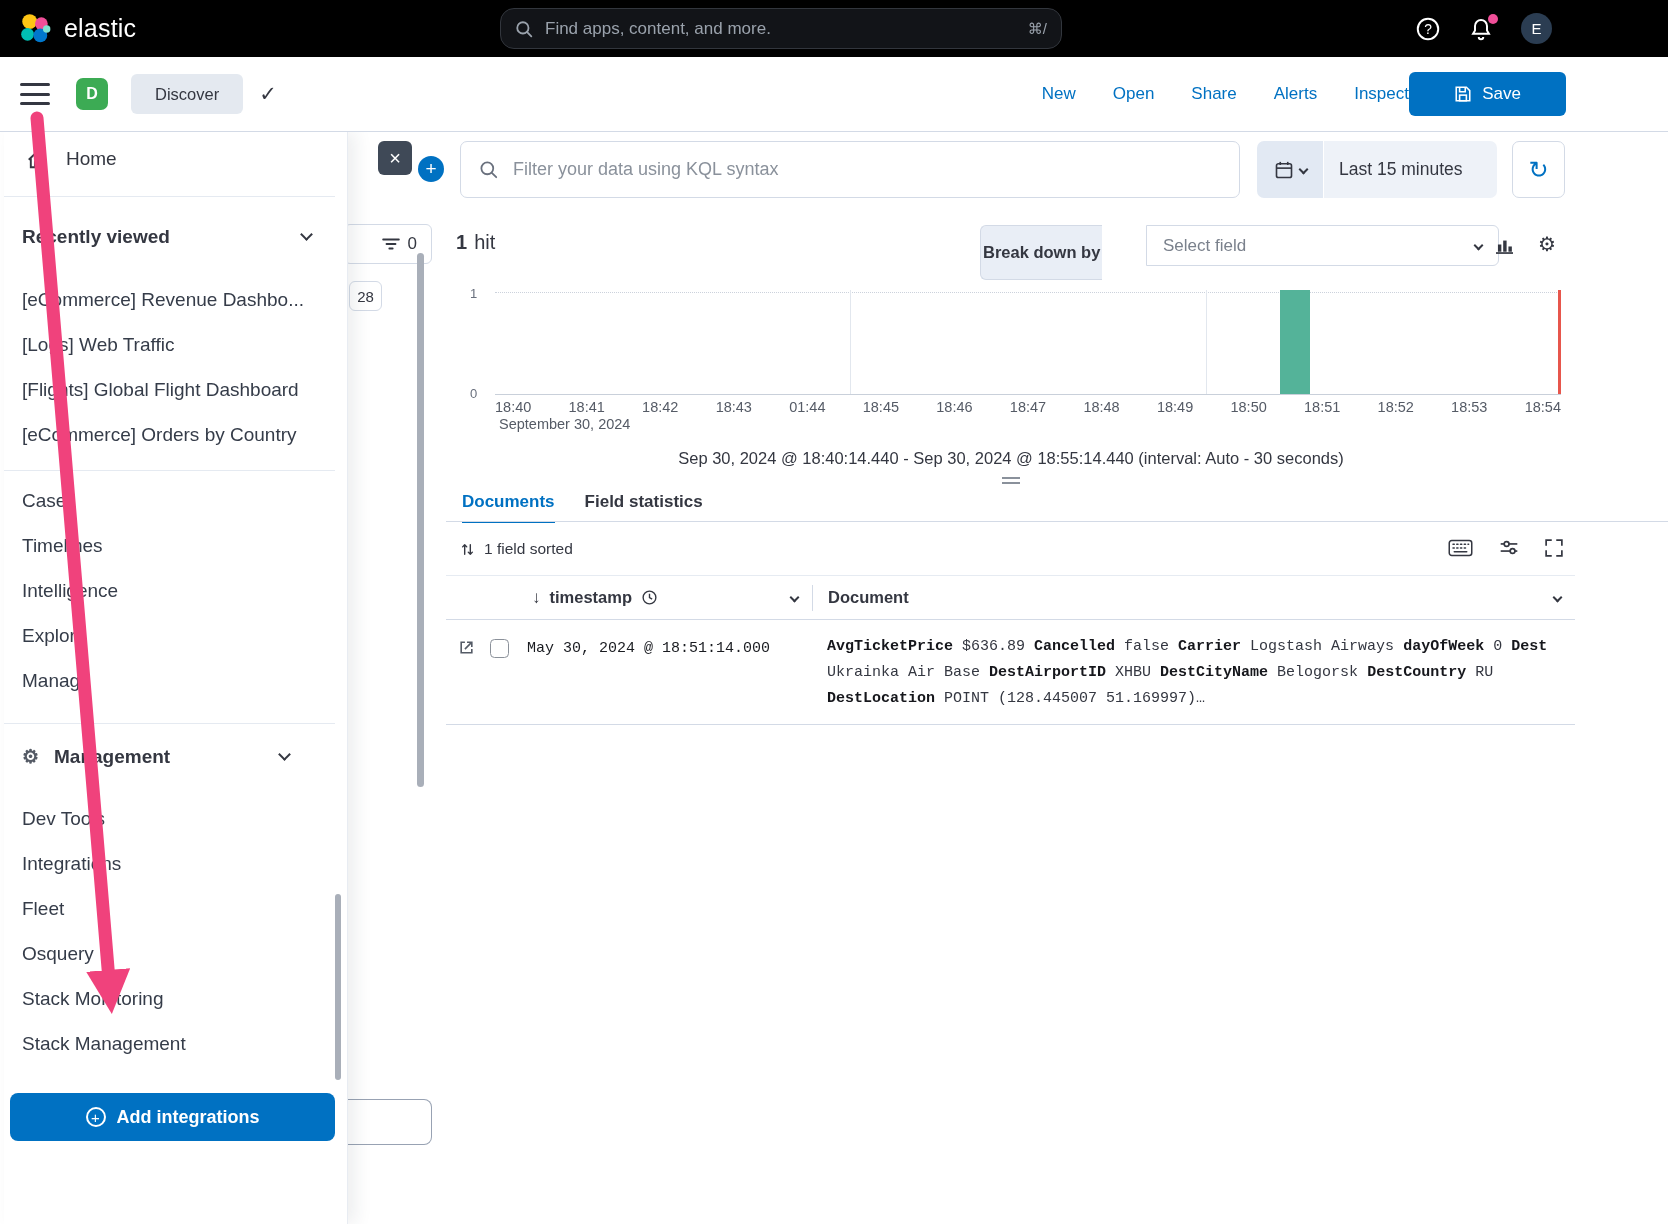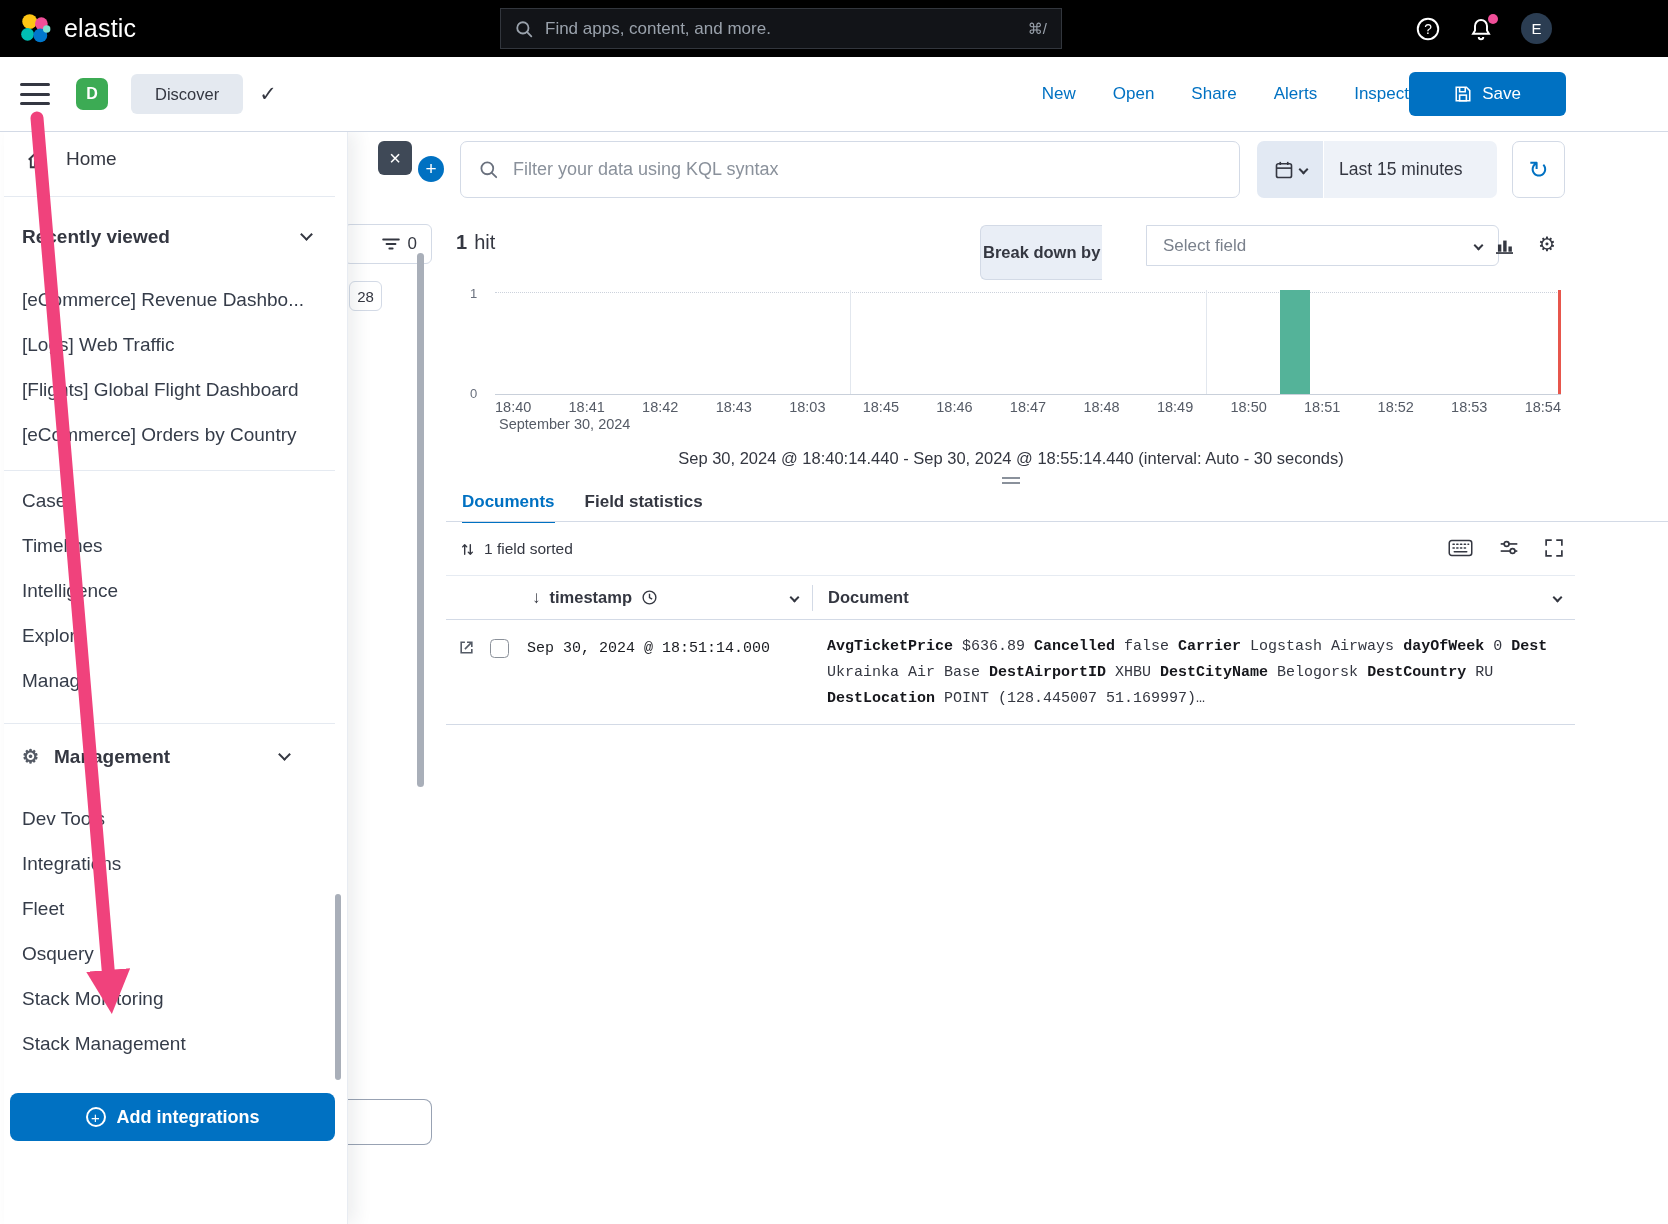--- a/index.html
+++ b/index.html
@@ -10,21 +10,21 @@
   *{box-sizing:border-box}
   body{margin:0;background:#fff}
   #page{position:relative;width:1668px;height:1224px;overflow:hidden;background:#fff;
         font-family:"Liberation Sans",sans-serif;color:var(--text)}
 
   
   #global-header{position:absolute;left:0;top:0;right:0;height:57px;background:var(--header-bg);
     display:flex;align-items:center;padding:0 18px;z-index:15}
   .logo{display:flex;align-items:center;gap:12px;color:#fff;font-size:25px;letter-spacing:.2px;cursor:pointer}
   .hdr-search{position:absolute;left:500px;top:8px;width:562px;height:41px;background:#121418;
-    border:1px solid #32363d;border-radius:0;display:flex;align-items:center;padding:0 14px;gap:10px}
+    border:1px solid #32363d;border-radius:14px;display:flex;align-items:center;padding:0 14px;gap:10px}
   .hdr-search input{flex:1;background:transparent;border:none;outline:none;color:#cdd3da;
     font-size:17px;font-family:inherit}
   .hdr-search input::placeholder{color:#9aa2ac}
   .shortcut{color:#9aa2ac;font-size:15px}
   .hdr-right{position:absolute;right:116px;top:0;height:57px;display:flex;align-items:center;gap:28px}
   .hdr-icon-btn{position:relative;background:none;border:none;color:#fff;padding:0;cursor:pointer;
     display:flex;align-items:center}
   .notif-dot{position:absolute;top:-3px;right:-5px;width:10px;height:10px;border-radius:50%;background:#f04e98}
   .avatar{width:31px;height:31px;border-radius:50%;background:#2b3d52;color:#fff;display:flex;
     align-items:center;justify-content:center;font-size:15px;cursor:pointer}
@@ -345,21 +345,21 @@
     <div id="bars" style="position:absolute;inset:0">
         <div class="bar" style="left: calc(73.3333% + 3px); height: 100%;"></div>
       </div>
     <div class="endmarker"></div>
   </div>
   <div class="xticks" id="xticks">
       <span>18:40</span>
       <span>18:41</span>
       <span>18:42</span>
       <span>18:43</span>
-      <span>18:03</span>
+      <span>01:44</span>
       <span>18:45</span>
       <span>18:46</span>
       <span>18:47</span>
       <span>18:48</span>
       <span>18:49</span>
       <span>18:50</span>
       <span>18:51</span>
       <span>18:52</span>
       <span>18:53</span>
       <span>18:54</span>
@@ -422,21 +422,21 @@
   <div class="grid-row">
     <div class="row-controls">
       <button class="expand-btn">
         <svg width="17" height="17" viewBox="0 0 16 16" fill="none" stroke="currentColor" stroke-width="1.5">
           <path d="M6.5 9.5L13 3M8.5 3H13v4.5"></path>
             <path d="M13 9.5V13H3V3h3.5"></path>
         </svg>
       </button>
       <span class="checkbox"></span>
     </div>
-    <div class="row-ts">Sep 30, 2024 @ 18:51:14.000</div>
+    <div class="row-ts">May 30, 2024 @ 18:51:14.000</div>
     <div class="row-doc" id="doc-cell"><strong>AvgTicketPrice</strong> $636.89 <strong>Cancelled</strong> false <strong>Carrier</strong> Logstash Airways <strong>dayOfWeek</strong> 0 <strong>Dest</strong> Ukrainka Air Base <strong>DestAirportID</strong> XHBU <strong>DestCityName</strong> Belogorsk <strong>DestCountry</strong> RU <strong>DestLocation</strong> POINT (128.445007 51.169997)… </div>
   </div>
 
   <svg id="annotation-arrow" width="1668" height="1224">
     <defs>
       <marker id="ah" viewBox="0 0 10 10" refX="5" refY="5" markerWidth="3.4" markerHeight="3.4" orient="auto">
         <path d="M0 0L10 5L0 10z"></path>
       </marker>
     </defs>
     <line x1="37" y1="118" x2="110" y2="992" stroke-width="13" stroke-linecap="round" marker-end="url(#ah)"></line>

